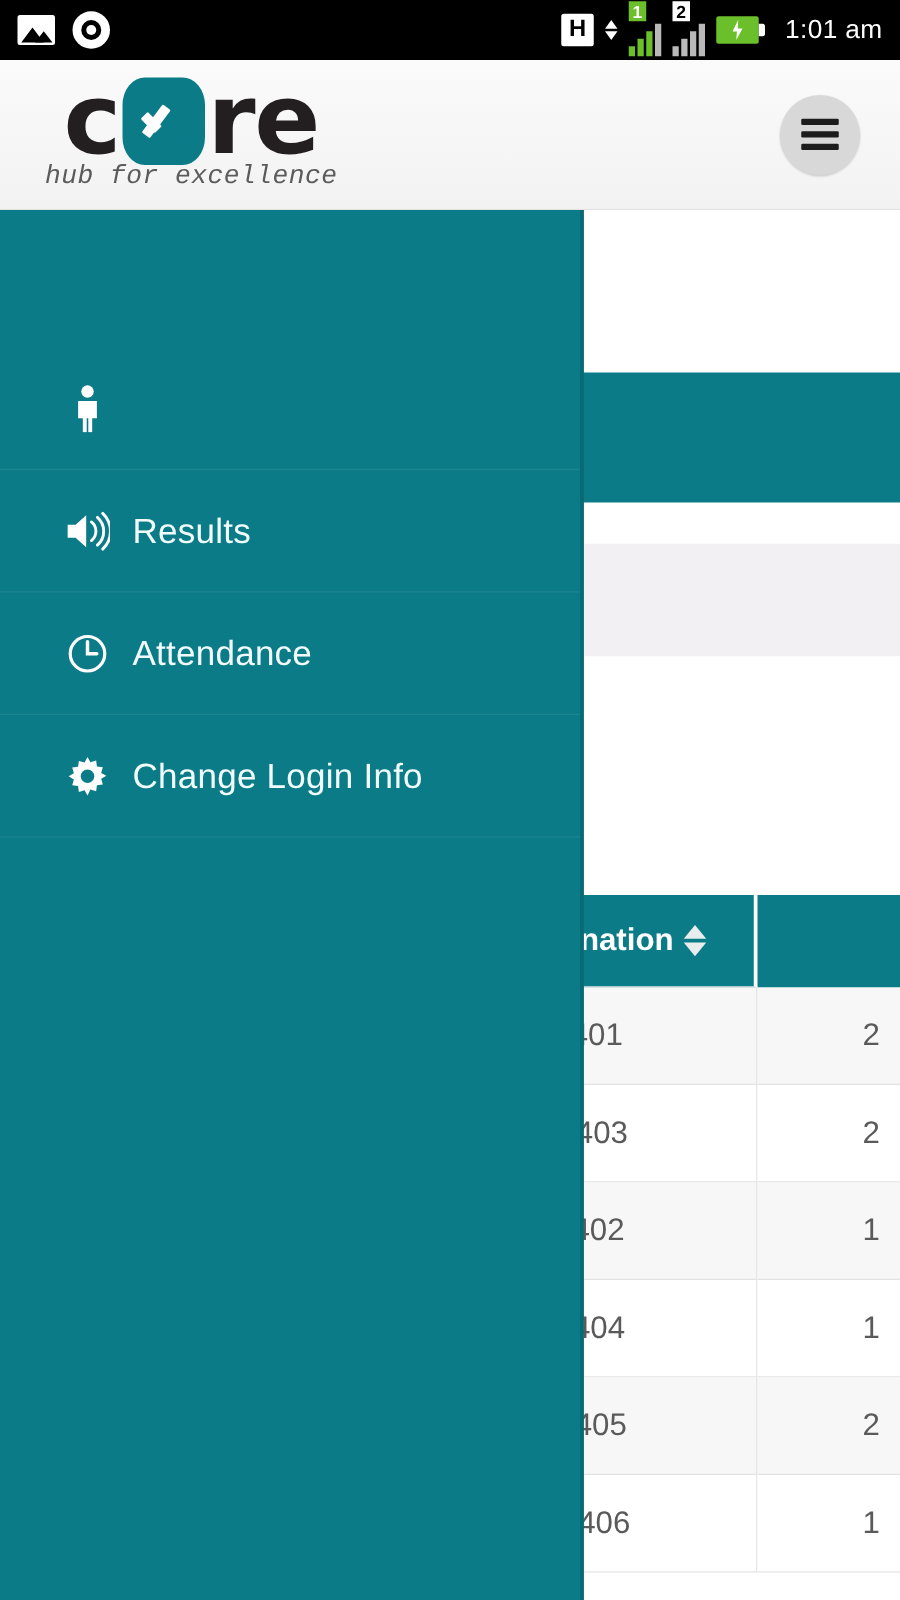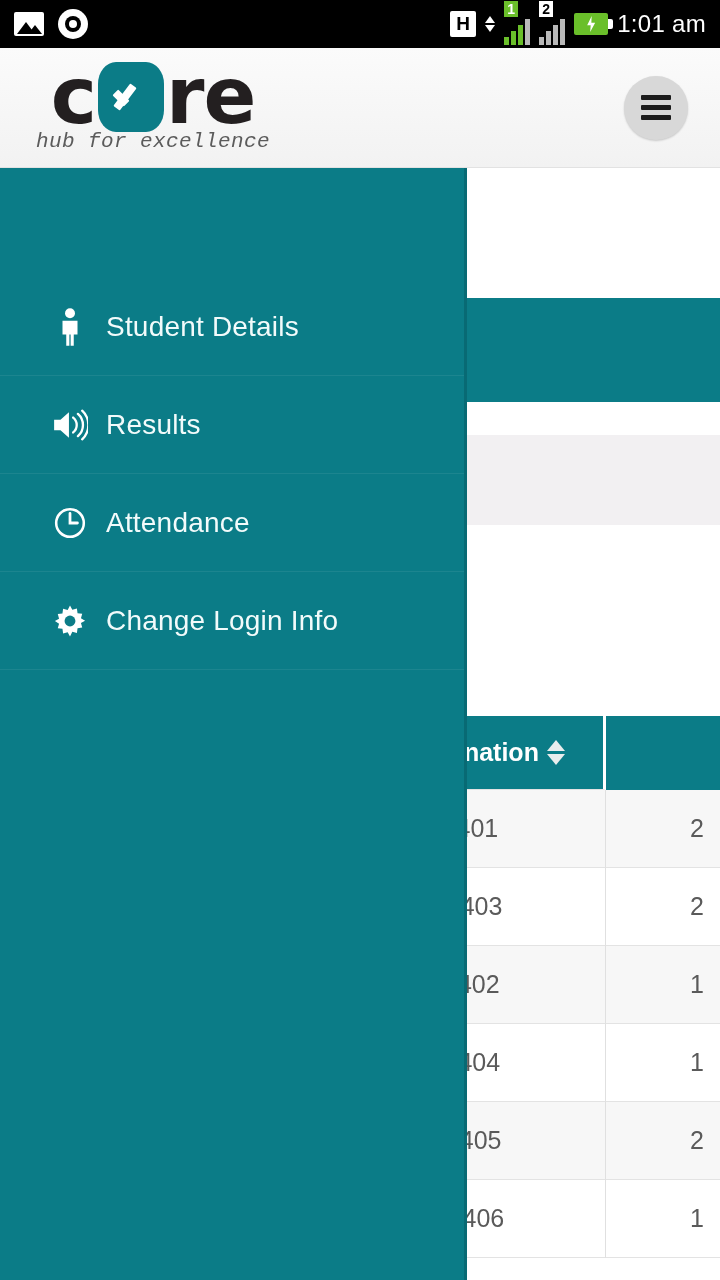--- a/index.html
+++ b/index.html
@@ -12,21 +12,21 @@
   }
 
   
   .statusbar{
     position:absolute; top:0; left:0; width:720px; height:48px;
     background:#000; display:flex; align-items:center;
     padding:0 14px;
   }
   .sb-left{ display:flex; align-items:center; gap:14px; }
   .sb-right{ margin-left:auto; display:flex; align-items:center; gap:9px; }
-  .sb-time{ color:#fff; font-size:24px; letter-spacing:.3px; margin-left:0; }
+  .sb-time{ color:#fff; font-size:21px; letter-spacing:.3px; margin-left:12px; }
   .ic-gallery{ width:30px; height:24px; background:#fff; border-radius:2px; position:relative; overflow:hidden;}
   .ic-gallery:before{content:"";position:absolute;left:3px;bottom:2px;width:0;height:0;
     border-left:9px solid transparent;border-right:9px solid transparent;border-bottom:12px solid #000;}
   .ic-gallery:after{content:"";position:absolute;right:2px;bottom:2px;width:0;height:0;
     border-left:7px solid transparent;border-right:7px solid transparent;border-bottom:9px solid #000;}
   .ic-rec{ width:30px;height:30px;border-radius:50%;background:#fff;display:flex;align-items:center;justify-content:center;}
   .ic-rec i{ width:16px;height:16px;border-radius:50%;background:#000;display:block;position:relative;}
   .ic-rec i:after{content:"";position:absolute;left:4px;top:4px;width:8px;height:8px;border-radius:50%;background:#fff;}
   .ic-h{ width:26px;height:26px;background:#fff;color:#000;font-size:19px;font-weight:bold;
     display:flex;align-items:center;justify-content:center;border-radius:2px;}
@@ -230,21 +230,20 @@
 <div class="drawer">
   <div class="drawer-pad"></div>
 
   <div class="dr-item">
     <span class="dr-icon">
       <svg width="30" height="38" viewBox="0 0 24 30" fill="#ffffff">
         <circle cx="12" cy="4" r="4"></circle>
         <path d="M6 10h12v11h-3v9h-2.5v-9h-1v9H9v-9H6z"></path>
       </svg>
     </span>
-    <span class="dr-label">Student Details</span>
   </div>
 
 
 
   <div class="dr-item">
     <span class="dr-icon">
       <svg width="36" height="32" viewBox="0 0 34 30">
         <path d="M2 10h6l8-7v24l-8-7H2z" fill="#ffffff"></path>
         <path d="M20 8a9 9 0 010 14M24.5 4.5a14 14 0 010 21M28.5 1.5a18.5 18.5 0 010 27" fill="none" stroke="#ffffff" stroke-width="2.2" stroke-linecap="round"></path>
       </svg>

